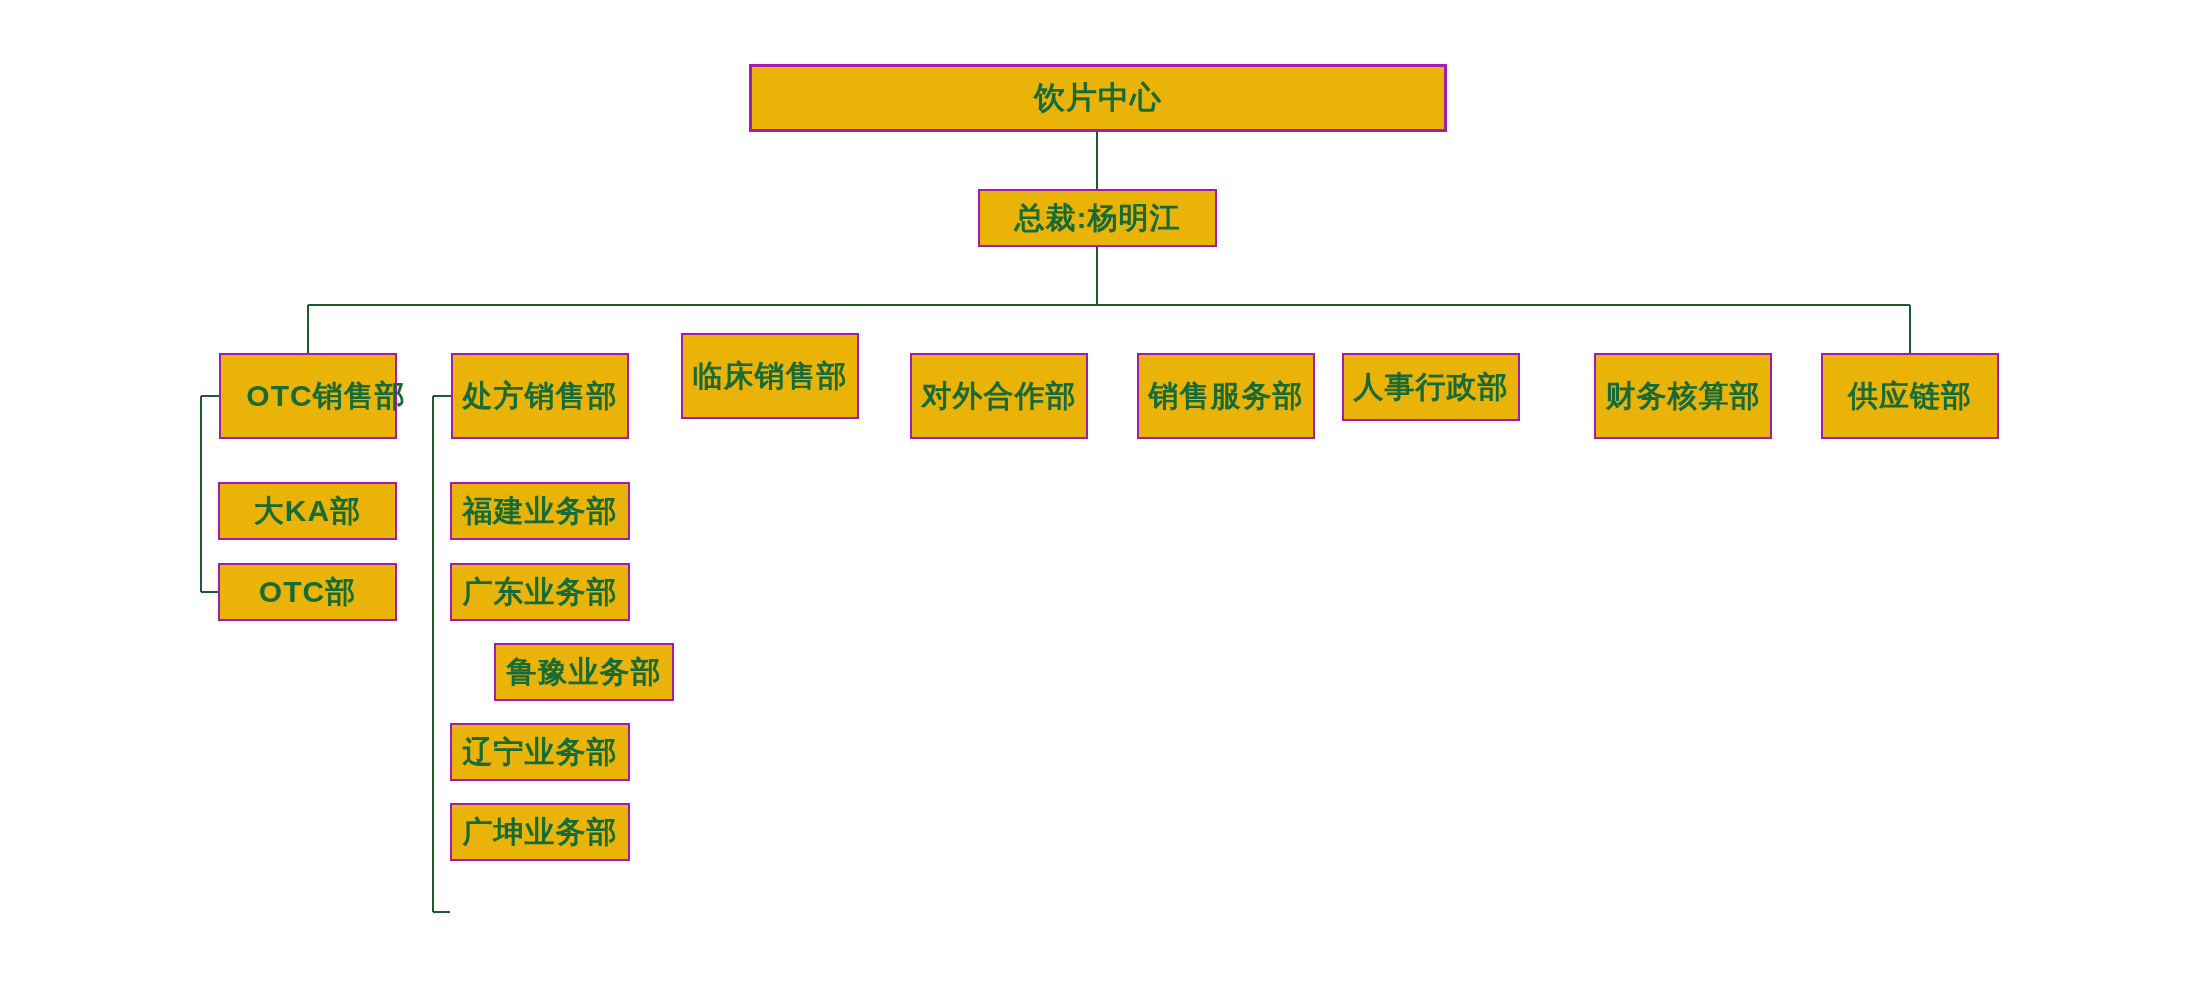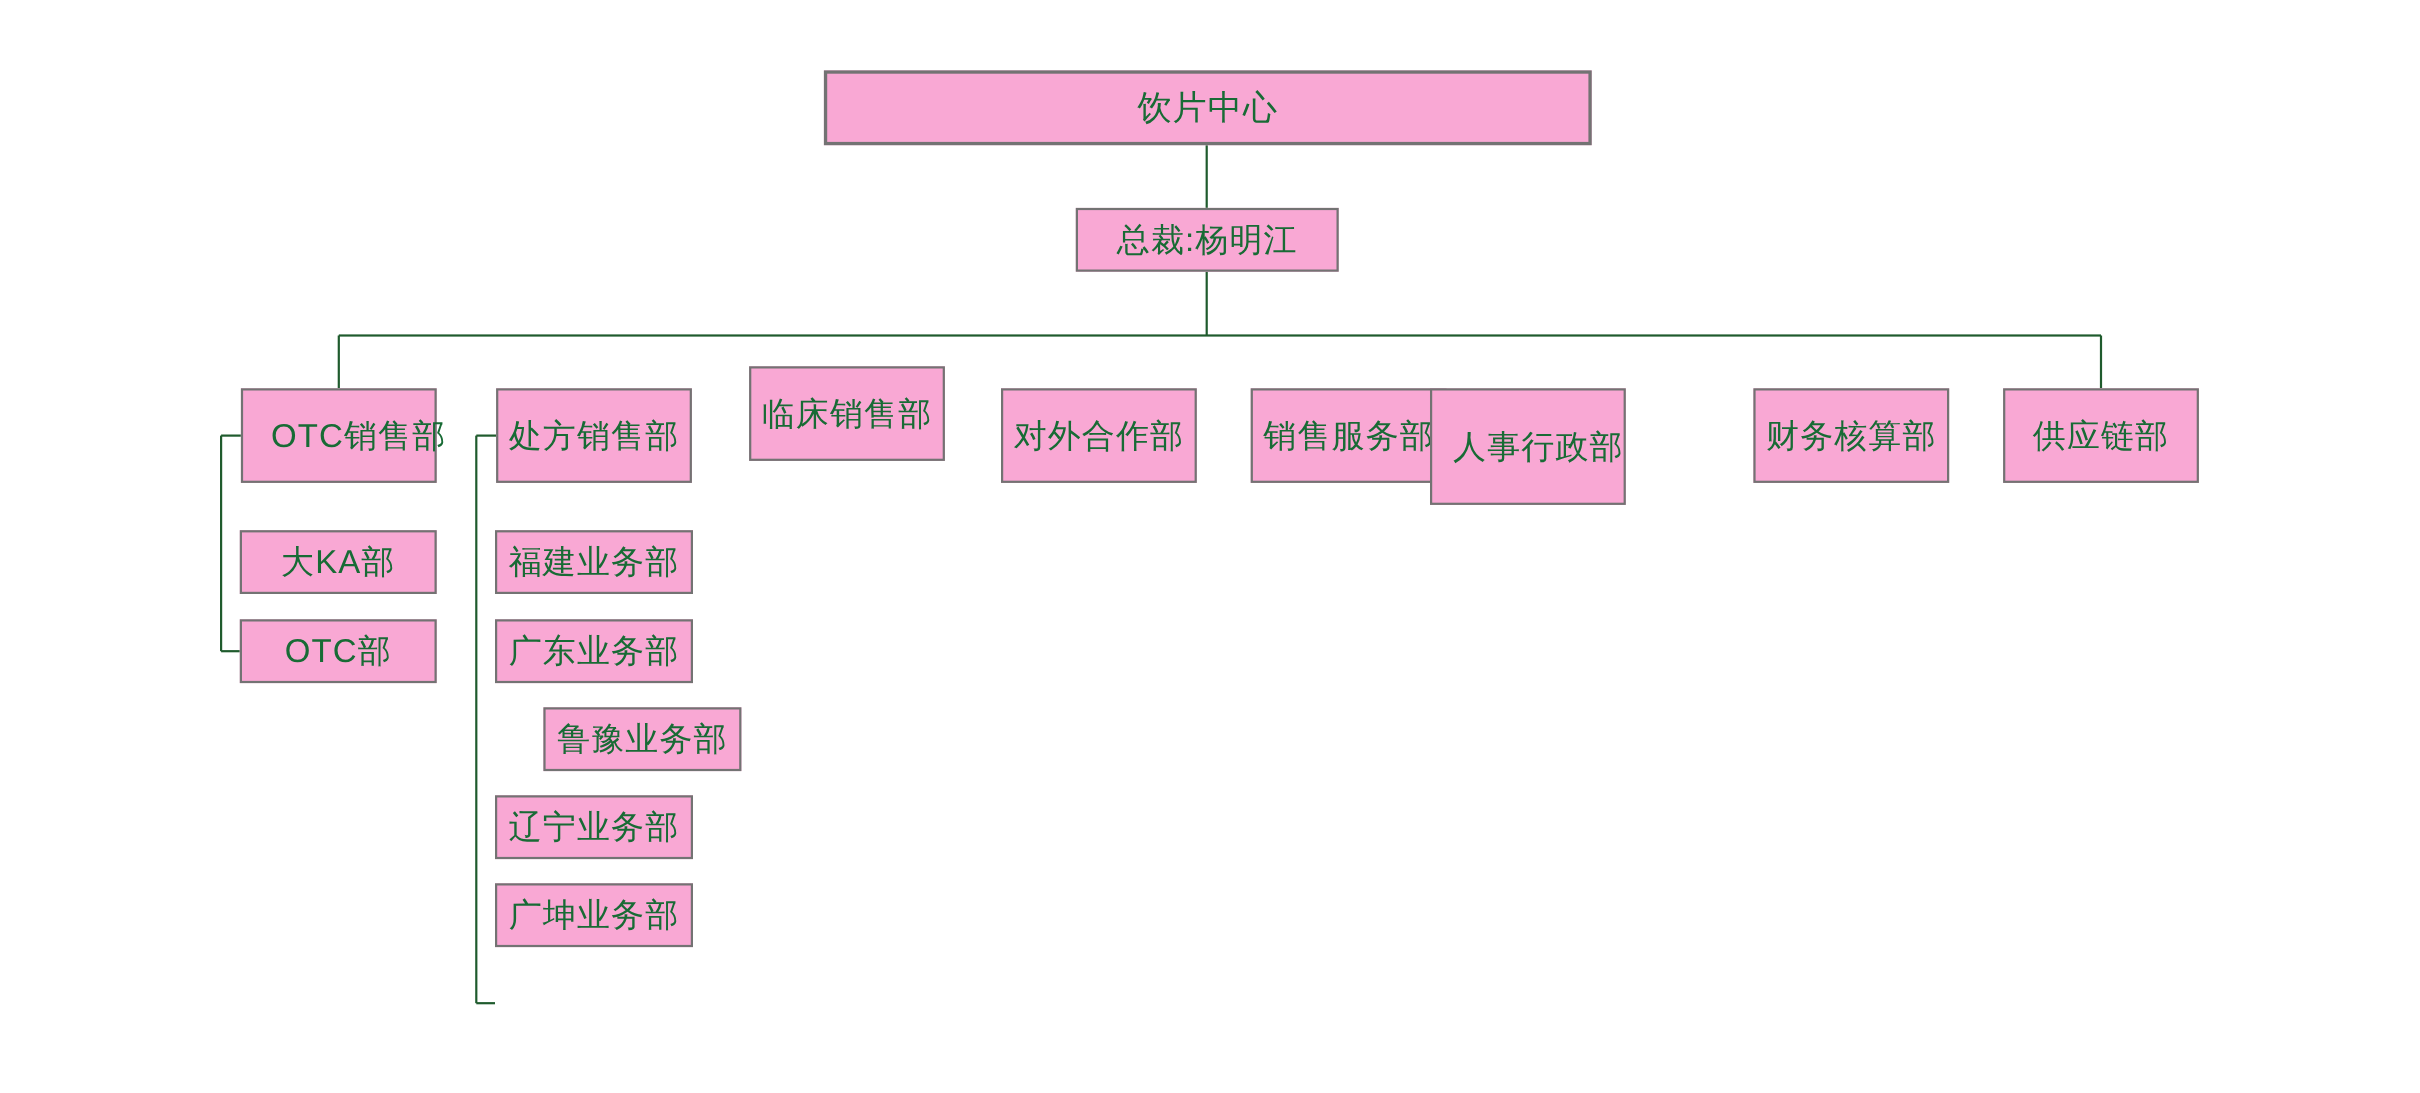--- a/index.html
+++ b/index.html
@@ -16,28 +16,28 @@
   #org-chart {
     position: absolute;
     left: 0;
     top: 0;
     width: 2200px;
     height: 994px;
   }
   .node {
     position: absolute;
     box-sizing: border-box;
-    border: 2px solid #737373;
-    background: #f9a8d4;
+    border: 2px solid #a21caf;
+    background: #eab308;
     display: flex;
     align-items: center;
     justify-content: center;
     color: #186b35;
     font-size: 30px;
-    font-weight: 400;
+    font-weight: 700;
     letter-spacing: 1px;
     white-space: nowrap;
     z-index: 2;
   }
   .node.root {
     border-width: 3px;
     font-size: 31px;
   }
   .connector {
     position: absolute;
@@ -63,21 +63,21 @@
     </div>
     <div class="node" style="left: 681px; top: 333px; width: 178px; height: 86px;">
       <span>临床销售部</span>
     </div>
     <div class="node" style="left: 910px; top: 353px; width: 178px; height: 86px; text-align: right;">
       <span>对外合作部</span>
     </div>
     <div class="node" style="left: 1137px; top: 353px; width: 178px; height: 86px;">
       <span>销售服务部</span>
     </div>
-    <div class="node" style="left: 1300px; top: 353px; width: 178px; height: 106px; justify-content: flex-end;">
+    <div class="node" style="left: 1342px; top: 353px; width: 178px; height: 68px;">
       <span>人事行政部</span>
     </div>
     <div class="node" style="left: 1594px; top: 353px; width: 178px; height: 86px;">
       <span>财务核算部</span>
     </div>
     <div class="node" style="left: 1821px; top: 353px; width: 178px; height: 86px;">
       <span>供应链部</span>
     </div>
     <div class="node" style="left: 218px; top: 482px; width: 179px; height: 58px;">
       <span>大KA部</span>

